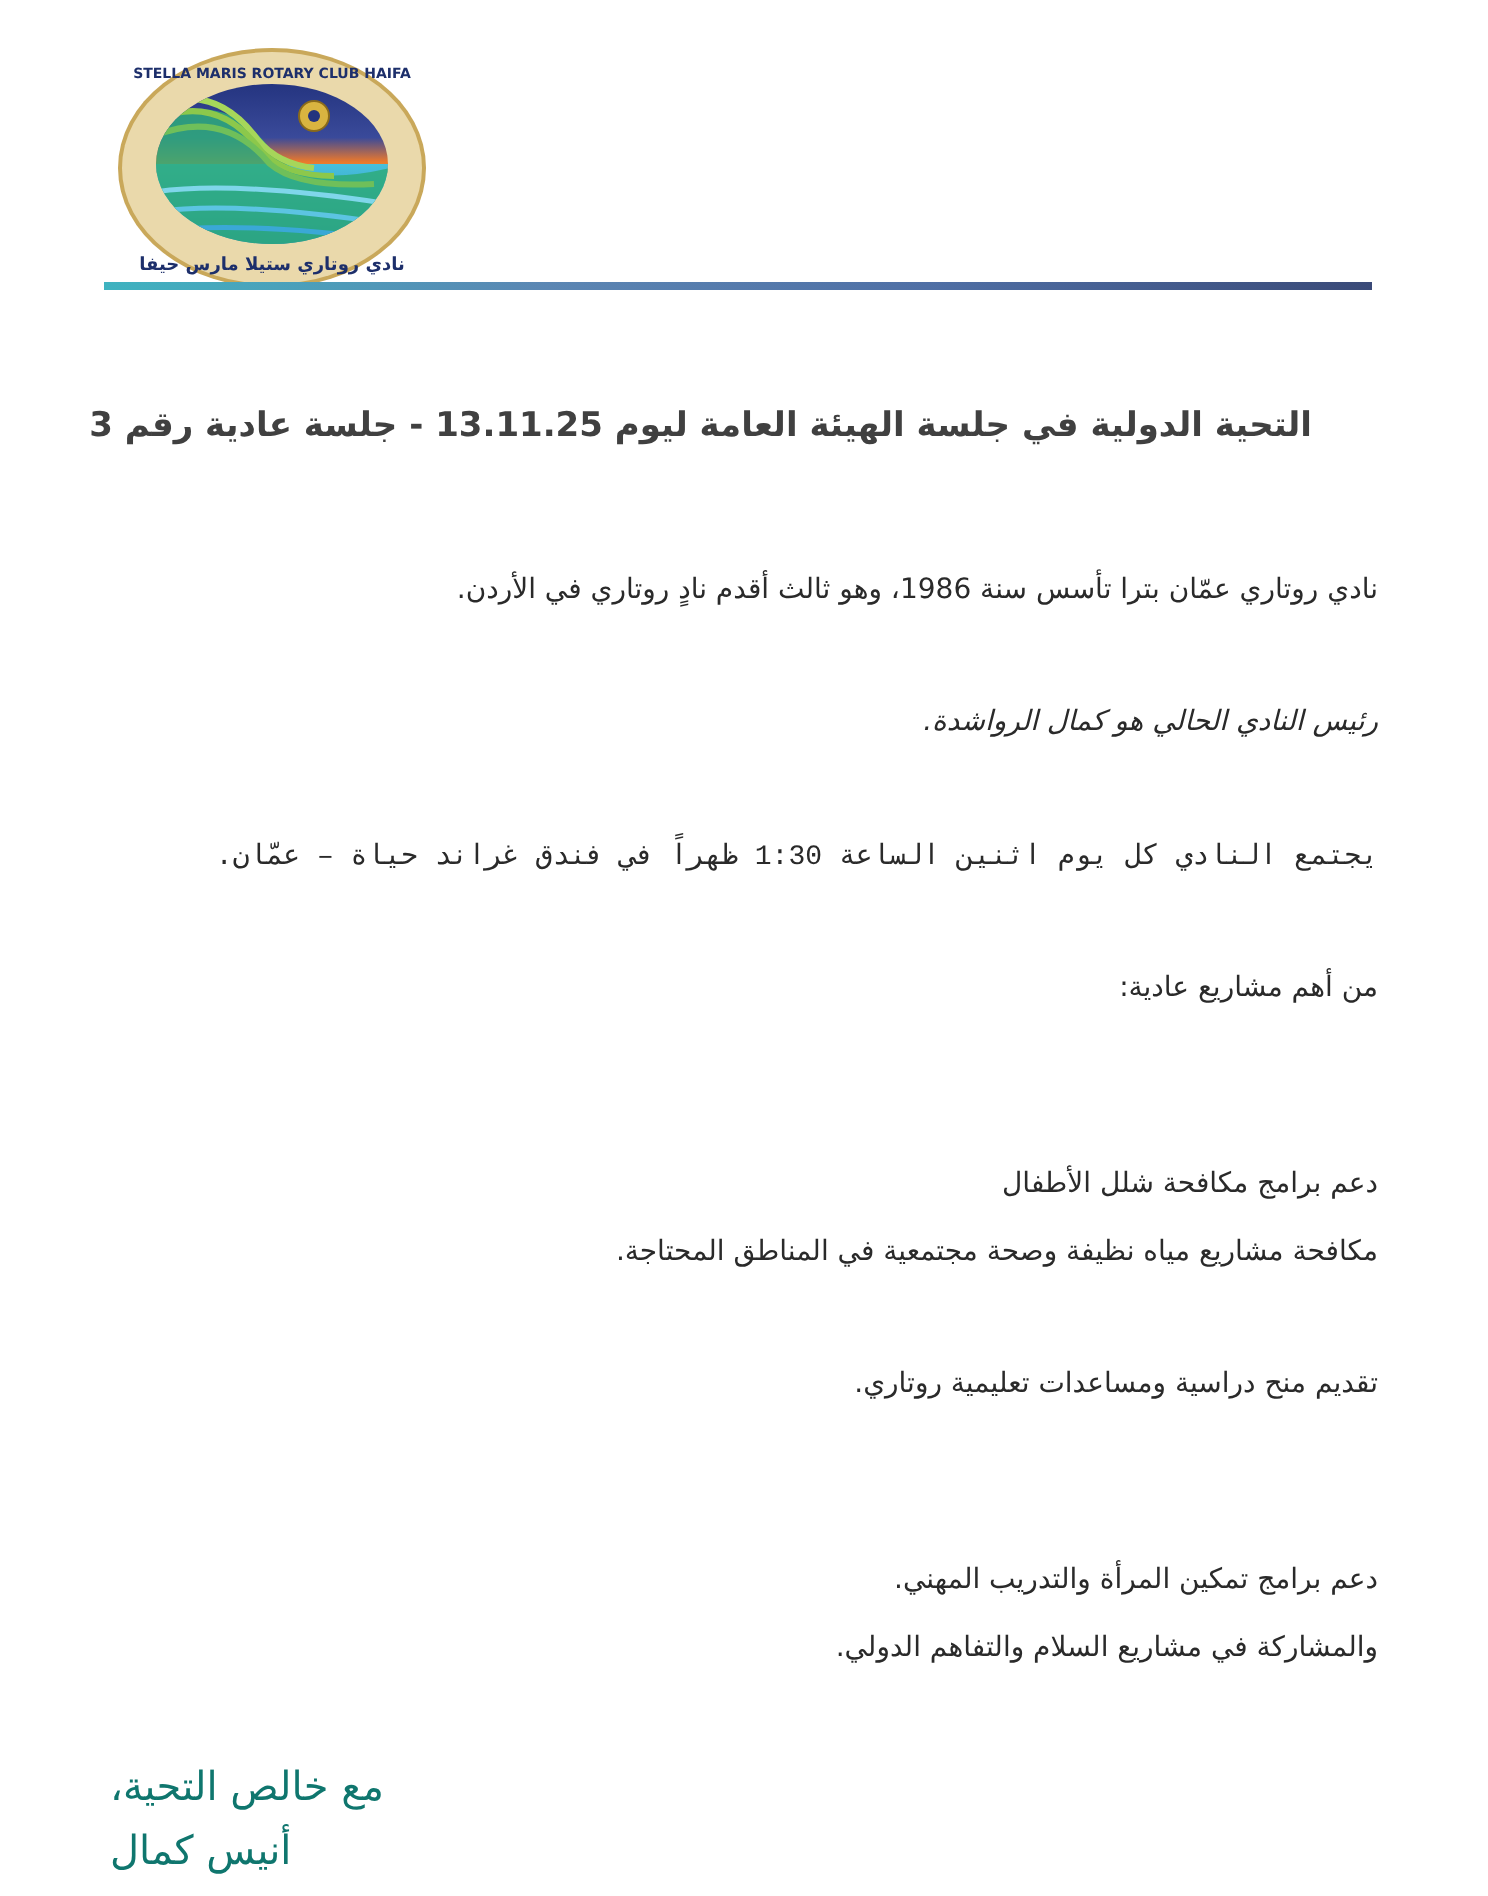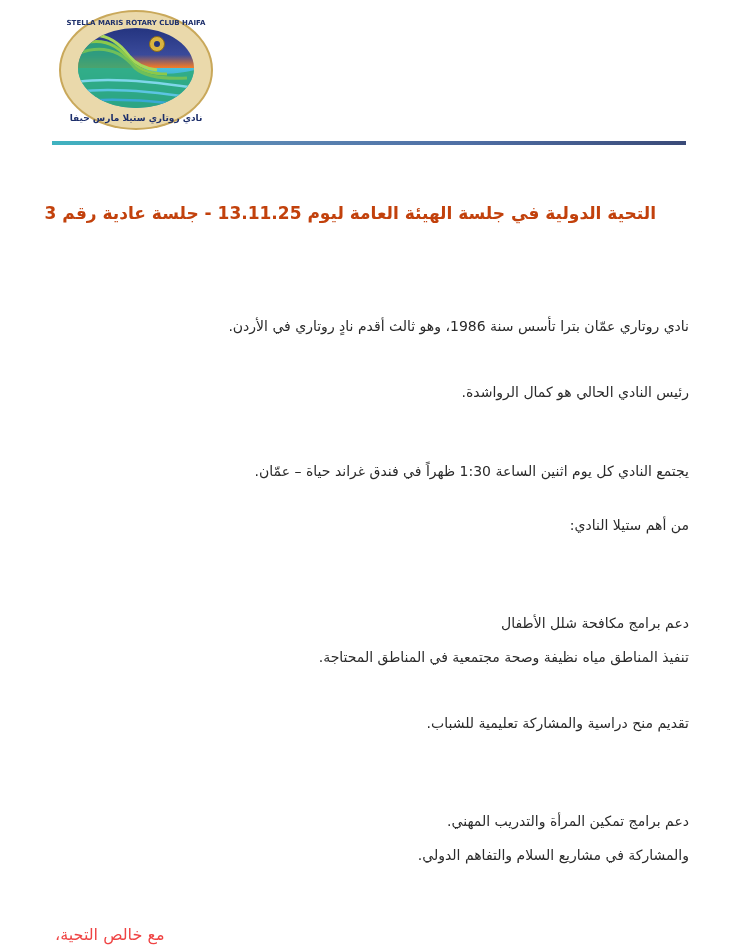--- a/index.html
+++ b/index.html
@@ -11,62 +11,60 @@
     width: 744px;
     height: 948px;
     position: relative;
     overflow: hidden;
     font-family: "DejaVu Sans", "Liberation Sans", sans-serif;
     color: #222222;
   }
   .logo {
     position: absolute;
     left: 57px;
-    top: 8px;
+    top: 22px;
     width: 158px;
     height: 124px;
   }
   .divider {
     position: absolute;
     left: 52px;
     top: 141px;
     width: 634px;
     height: 4px;
     background: linear-gradient(90deg, #3fb3c0 0%, #5b86b3 35%, #4f6fa5 65%, #3a4a78 100%);
   }
   .title {
     position: absolute;
     right: 88px;
     top: 203px;
     direction: rtl;
     text-align: right;
     font-size: 17px;
     font-weight: bold;
-    color: #c2410c;
+    color: #404040;
     white-space: nowrap;
   }
   .body-para {
     position: absolute;
     right: 55px;
     direction: rtl;
     text-align: right;
     font-size: 14px;
     color: #2a2a2a;
     white-space: nowrap;
-    margin-top: 31px;
   }
   .sign {
     position: absolute;
     left: 55px;
     direction: rtl;
     text-align: left;
-    font-size: 16px;
-    color: #ef4444;
+    font-size: 20px;
+    color: #0f766e;
     white-space: nowrap;
-    margin-top: 44px;
   }
 </style>
 </head>
 <body>
 
 <div class="logo">
   <svg width="158" height="124" viewBox="0 0 158 124" xmlns="http://www.w3.org/2000/svg">
     <defs>
       <linearGradient id="skyGrad" x1="0" y1="0" x2="0" y2="1">
         <stop offset="0%" stop-color="#23337e"></stop>
@@ -100,23 +98,23 @@
     <text x="79" y="17" font-size="7" font-weight="bold" fill="#1d2f6b" text-anchor="middle" font-family="DejaVu Sans, sans-serif">STELLA MARIS ROTARY CLUB HAIFA</text>
     <text x="79" y="113" font-size="9" font-weight="bold" fill="#1d2f6b" text-anchor="middle" font-family="DejaVu Sans, sans-serif" direction="rtl">نادي روتاري ستيلا مارس حيفا</text>
   </svg>
 </div>
 
 <div class="divider"></div>
 
 <div class="title">التحية الدولية في جلسة الهيئة العامة ليوم 13.11.25 - جلسة عادية رقم 3</div>
 
 <div class="body-para" style="top:287px;">نادي روتاري عمّان بترا تأسس سنة 1986، وهو ثالث أقدم نادٍ روتاري في الأردن.</div>
-<div class="body-para" style="top:353px;">رئيس النادي الحالي هو كمال الرواشدة.</div>
-<div class="body-para" style="top:432px;">يجتمع النادي كل يوم اثنين الساعة 1:30 ظهراً في فندق غراند حياة – عمّان.</div>
-<div class="body-para" style="top:486px;">من أهم ستيلا النادي:</div>
+<div class="body-para" style="top:353px;font-style:italic;">رئيس النادي الحالي هو كمال الرواشدة.</div>
+<div class="body-para" style="top:420px;font-family:Liberation Mono, monospace;">يجتمع النادي كل يوم اثنين الساعة 1:30 ظهراً في فندق غراند حياة – عمّان.</div>
+<div class="body-para" style="top:486px;">من أهم مشاريع عادية:</div>
 <div class="body-para" style="top:584px;">دعم برامج مكافحة شلل الأطفال</div>
-<div class="body-para" style="top:618px;">تنفيذ المناطق مياه نظيفة وصحة مجتمعية في المناطق المحتاجة.</div>
-<div class="body-para" style="top:684px;">تقديم منح دراسية والمشاركة تعليمية للشباب.</div>
+<div class="body-para" style="top:618px;">مكافحة مشاريع مياه نظيفة وصحة مجتمعية في المناطق المحتاجة.</div>
+<div class="body-para" style="top:684px;">تقديم منح دراسية ومساعدات تعليمية روتاري.</div>
 <div class="body-para" style="top:782px;">دعم برامج تمكين المرأة والتدريب المهني.</div>
 <div class="body-para" style="top:816px;">والمشاركة في مشاريع السلام والتفاهم الدولي.</div>
 
 <div class="sign" style="top:881px;">مع خالص التحية،</div>
 <div class="sign" style="top:913px;">أنيس كمال</div>
 
 </body></html>

